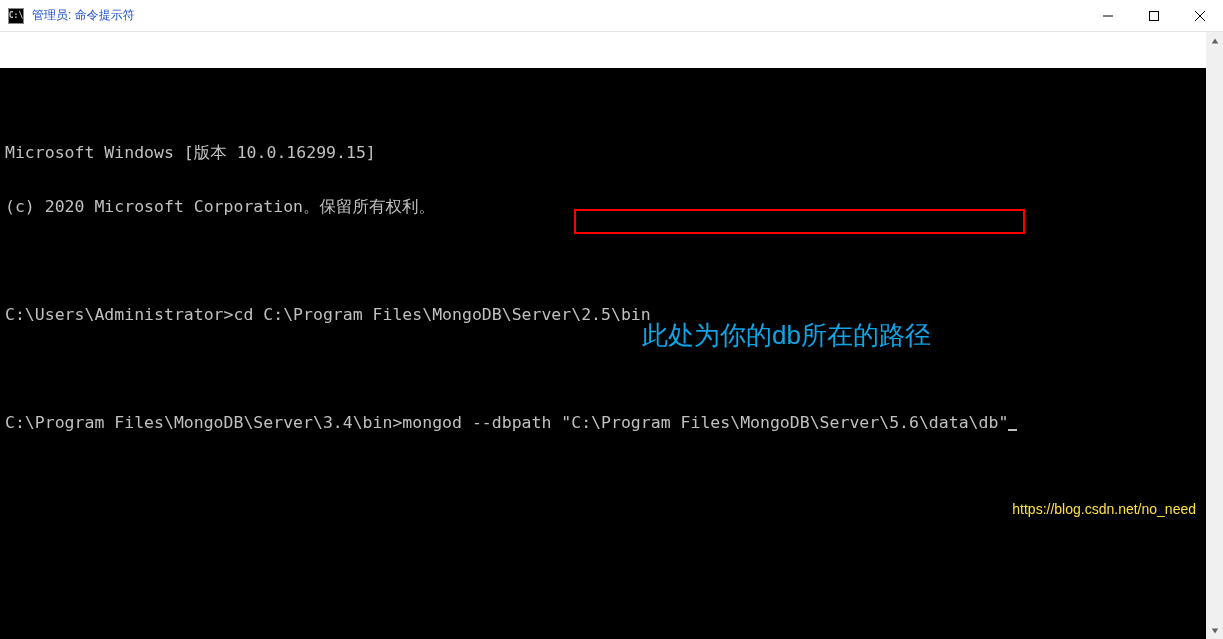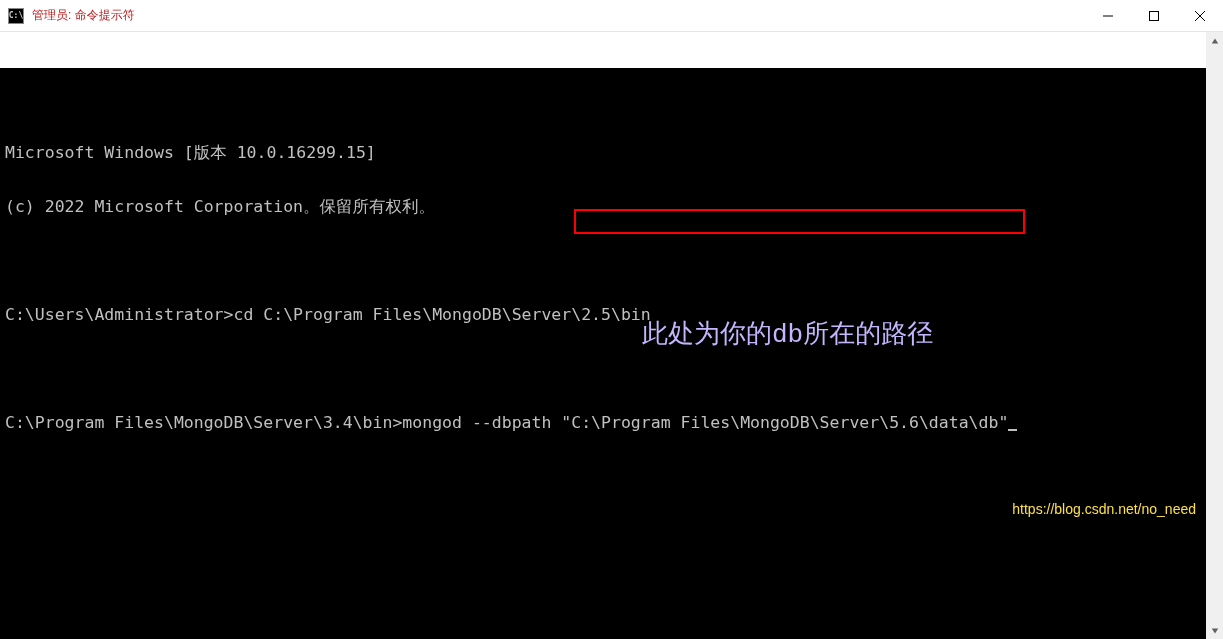--- a/index.html
+++ b/index.html
@@ -38,21 +38,21 @@
       display: flex;
       align-items: center;
       justify-content: center;
       font-size: 8px;
       color: #ccc;
       font-family: monospace;
       font-weight: bold;
     }
     .title-text {
       font-size: 12px;
-      color: #b91c1c;
+      color: #1d4ed8;
     }
     .titlebar-right {
       display: flex;
       height: 100%;
     }
     .win-btn {
       width: 46px;
       height: 100%;
       display: flex;
       align-items: center;
@@ -119,23 +119,23 @@
       left: 569px;
       top: 101px;
       width: 451px;
       height: 25px;
       pointer-events: none;
     }
     .annotation {
       position: absolute;
       left: 637px;
       top: 218px;
-      color: #c4b5fd;
+      color: #0ea5e9;
       font-size: 26px;
-      font-family: Liberation Mono, monospace;
+      font-family: Liberation Sans, sans-serif;
       font-weight: 400;
     }
     .watermark {
       position: absolute;
       right: 22px;
       bottom: 4px;
       color: #fde047;
       font-size: 14px;
       font-family: Arial, sans-serif;
     }
@@ -172,21 +172,21 @@
           <line x1="0" y1="0" x2="10" y2="10" stroke="#000" stroke-width="1"></line>
           <line x1="10" y1="0" x2="0" y2="10" stroke="#000" stroke-width="1"></line>
         </svg>
     </div>
   </div>
 </div>
 
 <div class="terminal">
   <div class="terminal-content">
     <span class="line">Microsoft Windows [版本 10.0.16299.15]</span>
-    <span class="line">(c) 2022 Microsoft Corporation。保留所有权利。</span>
+    <span class="line">(c) 2020 Microsoft Corporation。保留所有权利。</span>
     <span class="line"></span>
     <span class="line"><span>C:\Users\Administrator&gt;</span><span>cd C:\Program Files\MongoDB\Server\2.5\bin</span></span>
     <span class="line"></span>
     <span class="line"><span>C:\Program Files\MongoDB\Server\3.4\bin&gt;</span><span>mongod --dbpath "</span><span>C:\Program Files\MongoDB\Server\5.6\data\db</span><span>"</span><span class="cursor"></span></span>
     <div class="red-box"></div>
     <div class="annotation">此处为你的db所在的路径</div>
     <div class="watermark">https://blog.csdn.net/no_need</div>
   </div>
 </div>
 

